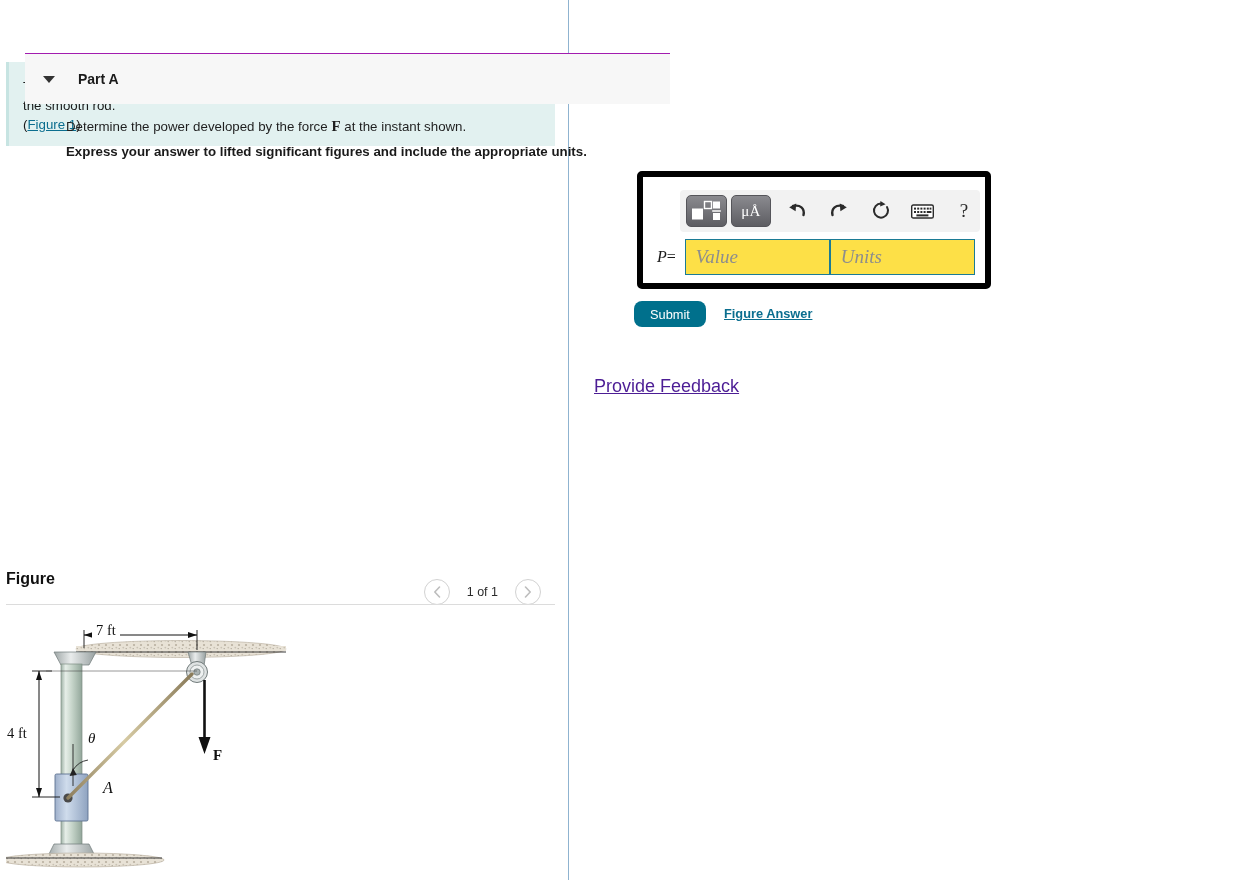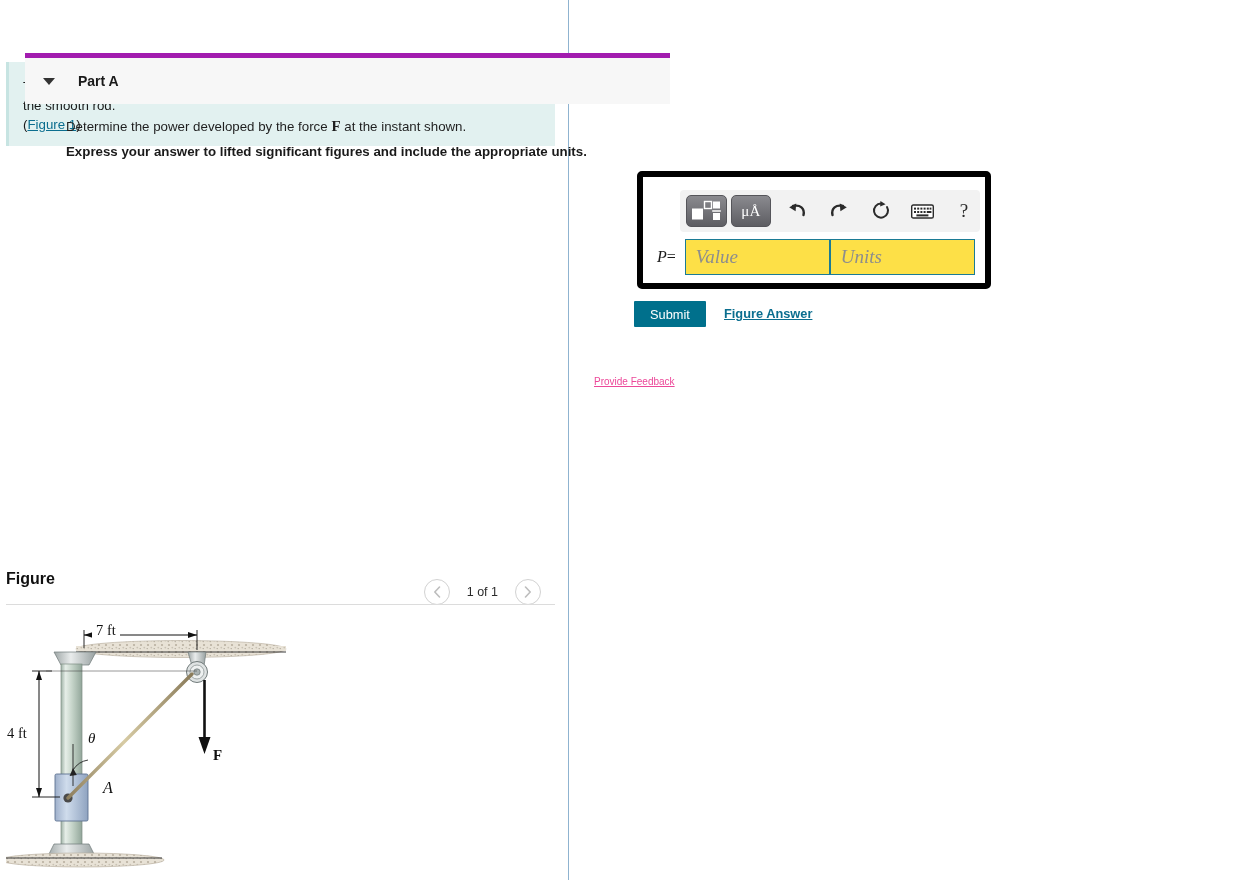--- a/index.html
+++ b/index.html
@@ -67,21 +67,21 @@
   
   #figure-canvas {
     position: absolute; left: 6px; top: 608px; width: 549px; height: 272px;
   }
 
   
   #right-panel { position: absolute; left: 569px; top: 0; width: 670px; height: 880px; }
 
   .part-header {
     position: absolute; left: 25px; top: 53px; width: 645px; height: 51px;
-    background: #f7f7f7; border-top: 5px solid #a21caf;
+    background: #f7f7f7; border-top: 1px solid #a21caf;
     display: flex; align-items: center;
   }
   .caret {
     margin-left: 18px; width: 0; height: 0;
     border-left: 6px solid transparent; border-right: 6px solid transparent;
     border-top: 7px solid #333; cursor: pointer;
   }
   .part-label {
     margin-left: 23px; font-size: 14px; font-weight: bold; color:#1a1a1a;
   }
@@ -135,32 +135,32 @@
     height: 36px; border: 1px solid #1b7b95; background:#fde047;
     font-family:"Liberation Serif", serif; font-style: italic;
     font-size: 19px; color:#7a7a7a; padding: 0 10px; outline: none;
   }
   .ans-input.value { width: 145px; }
   .ans-input.units { width: 145px; border-left: 1px solid #1b7b95; }
   .ans-input::placeholder { color:#8d8d8d; opacity:1; }
 
   .submit-btn {
     position: absolute; left: 634px; top: 301px; width: 72px; height: 26px;
-    background: #00708c; color:#fff; border: none; border-radius: 1px;
+    background: #00708c; color:#fff; border: none; border-radius: 8px;
     font-family:"Liberation Sans", sans-serif; font-size: 12.8px;
     cursor: pointer;
   }
   .request-link {
     position: absolute; left: 724px; top: 306px;
     font-size: 12.8px; font-weight: bold; color:#0b6e8f;
     text-decoration: underline; cursor: pointer;
   }
   .feedback-link {
     position: absolute; left: 594px; top: 376px;
-    font-size: 10px; color:#ec4899; text-decoration: underline; cursor:pointer;
+    font-size: 18px; color:#4c1d95; text-decoration: underline; cursor:pointer;
   }
 </style>
 </head>
 <body>
 
 <div id="page">
 
   <div id="left-panel">
 
     <div class="problem-box">

